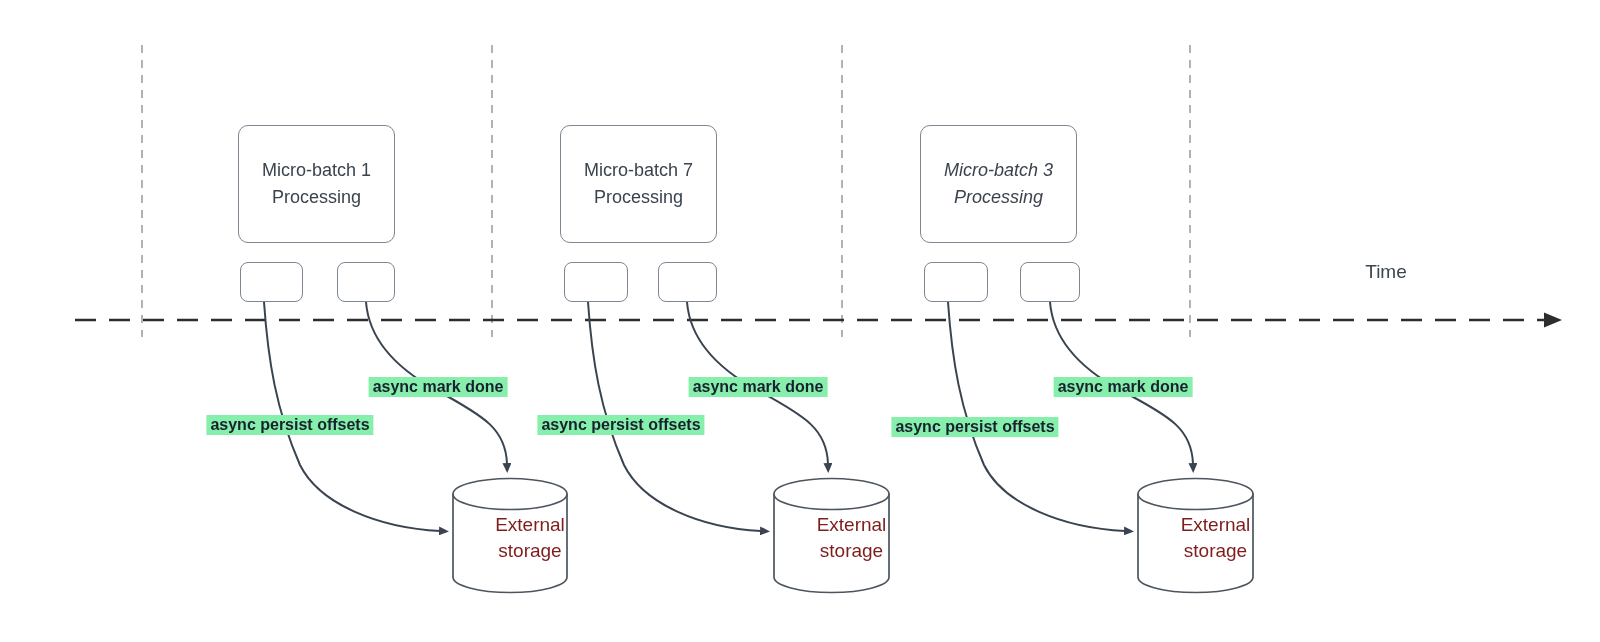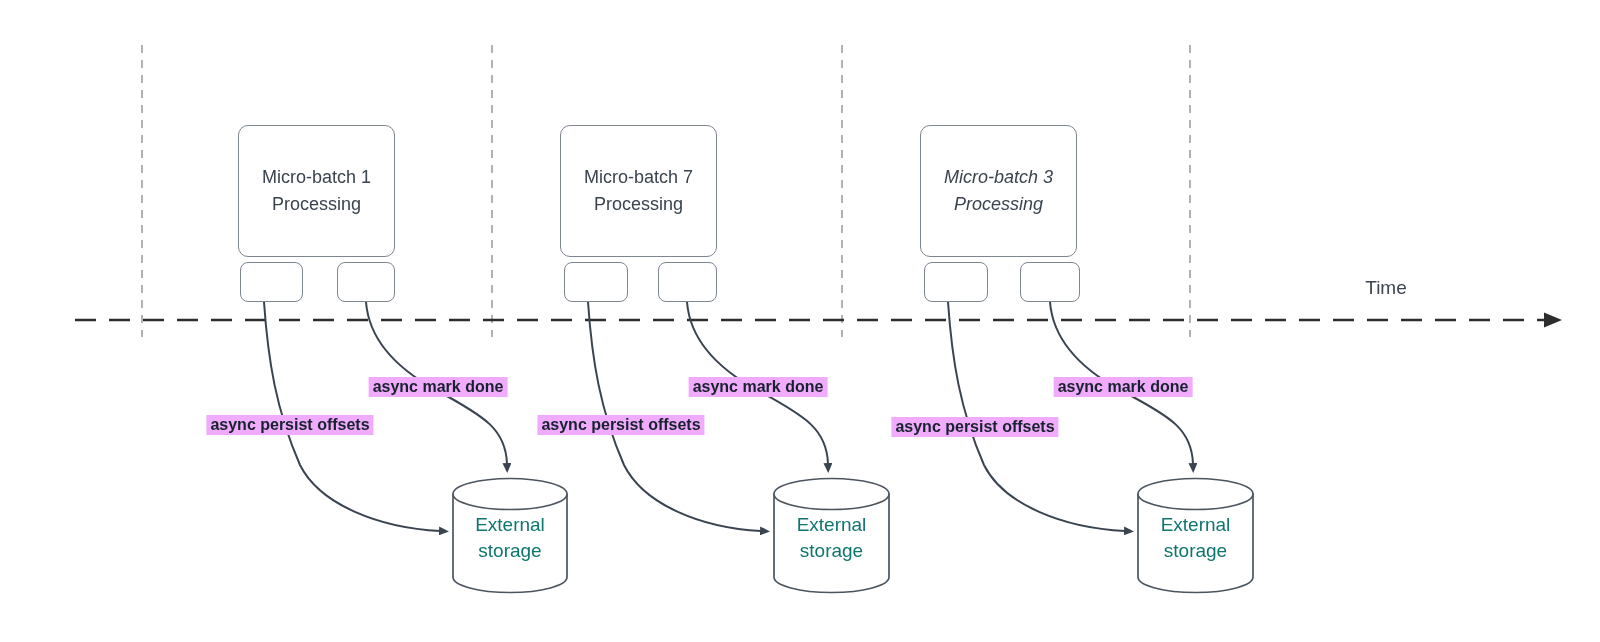--- a/index.html
+++ b/index.html
@@ -9,21 +9,21 @@
     height: 642px;
     background: #ffffff;
     font-family: "Liberation Sans", sans-serif;
     overflow: hidden;
   }
   #diagram-svg { position: absolute; left: 0; top: 0; }
 
   .batch-box {
     position: absolute;
     top: 125px;
-    height: 132px;
+    height: 118px;
     border: 1.6px solid #7d8691;
     border-radius: 10px;
     background: #ffffff;
     display: flex;
     align-items: center;
     justify-content: center;
     box-sizing: border-box;
   }
   .batch-title {
     font-size: 18px;
@@ -44,41 +44,41 @@
   .storage-label {
     position: absolute;
     top: 490px;
     height: 96px;
     display: flex;
     align-items: center;
     justify-content: center;
     text-align: center;
     font-size: 19px;
     line-height: 1.35;
-    color: #0f766e;
+    color: #7f1d1d;
     white-space: pre-line;
     pointer-events: none;
+    padding-left: 20px;
   }
   .flow-label {
     position: absolute;
     transform: translate(-50%, -50%);
     font-size: 16px;
     font-weight: 700;
     color: #18222e;
     white-space: nowrap;
-    background: #f0abfc;
+    background: #86efac;
     padding: 1px 4px;
   }
   .time-label {
     position: absolute;
     transform: translate(-50%, -50%);
     font-size: 19px;
     color: #3d4650;
     white-space: nowrap;
-    margin-top: 16px;
   }
 </style>
 </head>
 <body>
 
 <div id="canvas">
 
   <svg id="diagram-svg" width="1600" height="642" viewBox="0 0 1600 642">
     <defs>
       <marker id="arrowhead" markerWidth="11" markerHeight="9" refX="1" refY="4.5" orient="auto" markerUnits="userSpaceOnUse">

